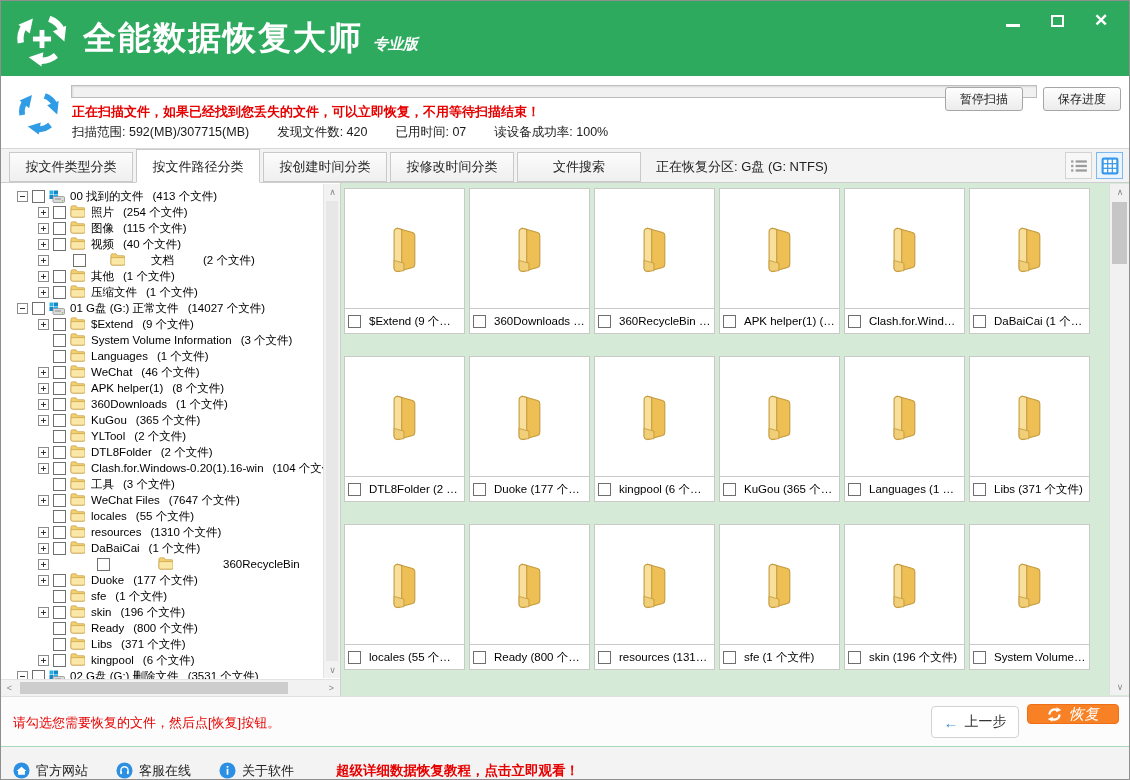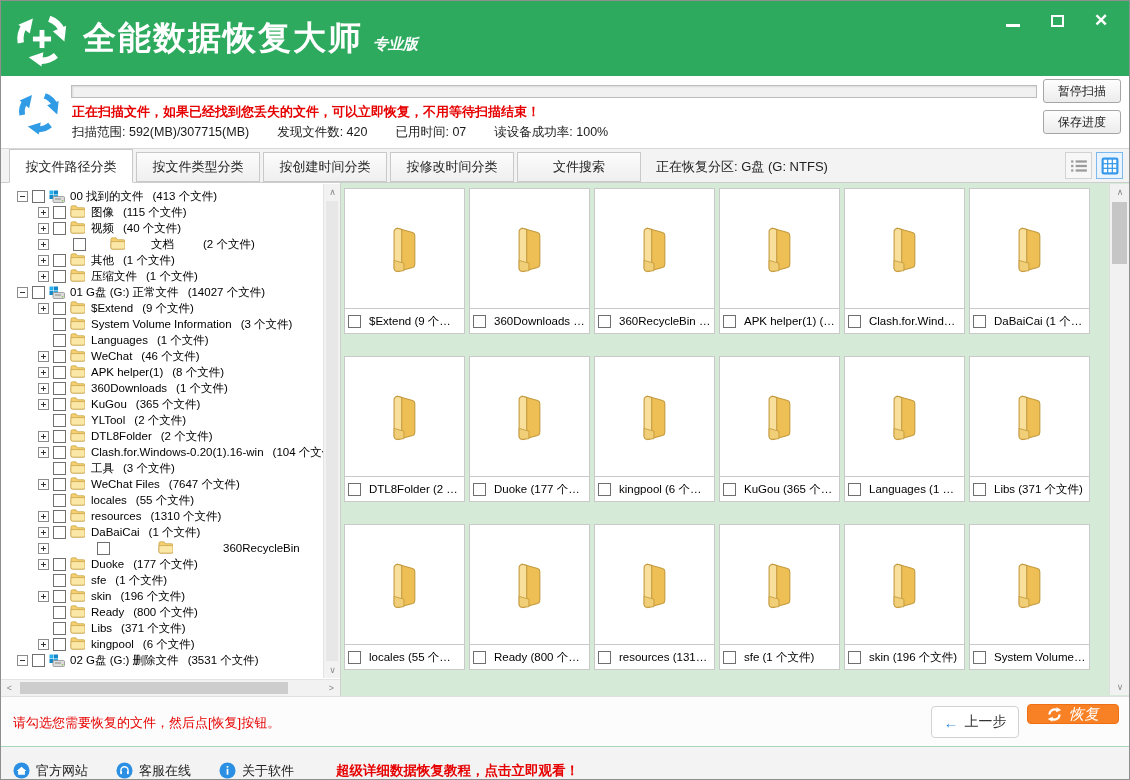--- a/index.html
+++ b/index.html
@@ -19,21 +19,21 @@
   .wc-max{width:13px;height:12px;border:2px solid #fff;}
   .wc-close{font-size:17px;font-weight:bold;line-height:16px;}
 
   
   .statusbar{height:73px;position:relative;background:#fff;border-bottom:1px solid #d8d8d8;}
   .scan-icon{position:absolute;left:15px;top:13px;}
   .progress{position:absolute;left:70px;top:9px;width:966px;height:13px;background:#f1f1f1;
     border:1px solid #bdbdbd;box-shadow:inset 1px 1px 2px rgba(0,0,0,.10);}
   .scan-msg{position:absolute;left:71px;top:27px;color:#e60000;font-size:13px;font-weight:bold;}
   .scan-stats{position:absolute;left:71px;top:48px;font-size:12.5px;color:#1a1a1a;display:flex;gap:28px;}
-  .side-btns{position:absolute;right:8px;top:3px;display:flex;flex-direction:column;gap:7px;}
+  .side-btns{position:absolute;right:8px;top:11px;display:flex;flex-direction:row;gap:20px;}
   .sysbtn{width:78px;height:24px;background:linear-gradient(#fefefe,#ececec);border:1px solid #a6a6a6;
     border-radius:3px;font-size:12px;color:#222;font-family:inherit;cursor:pointer;}
 
   
   .tabbar{height:34px;background:#f3f3f3;border-bottom:1px solid #cdcdcd;position:relative;
     display:flex;align-items:flex-end;padding-left:8px;}
   .tab{width:124px;height:30px;line-height:28px;text-align:center;font-size:13px;color:#222;
     background:linear-gradient(#fcfcfc,#efefef);border:1px solid #c9c9c9;margin-right:3px;cursor:pointer;}
   .tab.active{background:#fff;height:34px;line-height:33px;border-bottom:1px solid #fff;margin-bottom:-1px;z-index:2;}
   .partition{position:absolute;left:655px;top:9px;font-size:13px;color:#222;}
@@ -176,22 +176,22 @@
         <span class="stat">读设备成功率: 100%</span>
       </div>
     <div class="side-btns">
       <button class="sysbtn">暂停扫描</button>
       <button class="sysbtn">保存进度</button>
     </div>
   </div>
 
   <div class="tabbar">
     <div style="display:flex;align-items:flex-end;">
+        <div class="tab">按文件类型分类</div>
         <div class="tab active">按文件路径分类</div>
-        <div class="tab">按文件类型分类</div>
         <div class="tab">按创建时间分类</div>
         <div class="tab">按修改时间分类</div>
         <div class="tab">文件搜索</div>
       </div>
     <div class="partition">正在恢复分区: G盘 (G: NTFS)</div>
     <div class="view-toggles">
       <span class="vt">
         <svg width="18" height="18" viewBox="0 0 16 16">
             <g fill="#9b9b9b">
           <rect x="1" y="3" width="2" height="2"></rect>
@@ -250,20 +250,35 @@
     <span class="cb"></span>
     <span class="ticon folder">
       <span class="i-folder">
         <svg width="15" height="14" viewBox="0 0 16 14">
           <path d="M1 3 q0-1.5 1.5-1.5 h4 l1.5 2 h6.5 q1.5 0 1.5 1.5 v7 q0 1.5-1.5 1.5 h-12 Q1 13.5 1 12 z" fill="#f4cf6e" stroke="#c9a14b" stroke-width="0.8"></path>
           <path d="M1 5.5 h15 v6.5 q0 1.5-1.5 1.5 h-12 Q1 13.5 1 12 z" fill="#fbe7a6" stroke="#c9a14b" stroke-width="0.8"></path>
         </svg>
       </span>
 
     </span>
+    <span class="tlabel">照片</span>
+    <span class="tcount">(254 个文件)</span>
+  </div>
+          <div class="trow" style="padding-left: 37px;">
+    <span class="exp plus"></span>
+    <span class="cb"></span>
+    <span class="ticon folder">
+      <span class="i-folder">
+        <svg width="15" height="14" viewBox="0 0 16 14">
+          <path d="M1 3 q0-1.5 1.5-1.5 h4 l1.5 2 h6.5 q1.5 0 1.5 1.5 v7 q0 1.5-1.5 1.5 h-12 Q1 13.5 1 12 z" fill="#f4cf6e" stroke="#c9a14b" stroke-width="0.8"></path>
+          <path d="M1 5.5 h15 v6.5 q0 1.5-1.5 1.5 h-12 Q1 13.5 1 12 z" fill="#fbe7a6" stroke="#c9a14b" stroke-width="0.8"></path>
+        </svg>
+      </span>
+
+    </span>
     <span class="tlabel">图像</span>
     <span class="tcount">(115 个文件)</span>
   </div>
           <div class="trow" style="padding-left: 37px;">
     <span class="exp plus"></span>
     <span class="cb"></span>
     <span class="ticon folder">
       <span class="i-folder">
         <svg width="15" height="14" viewBox="0 0 16 14">
           <path d="M1 3 q0-1.5 1.5-1.5 h4 l1.5 2 h6.5 q1.5 0 1.5 1.5 v7 q0 1.5-1.5 1.5 h-12 Q1 13.5 1 12 z" fill="#f4cf6e" stroke="#c9a14b" stroke-width="0.8"></path>

